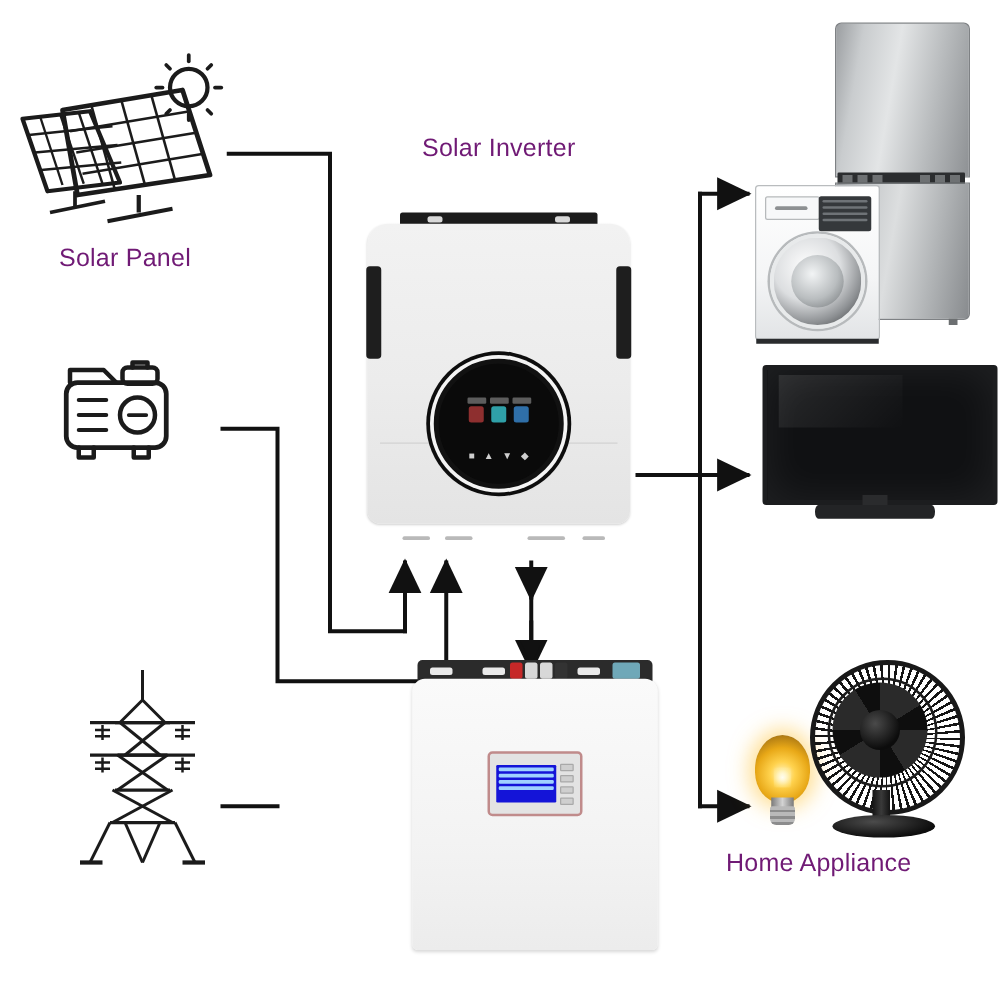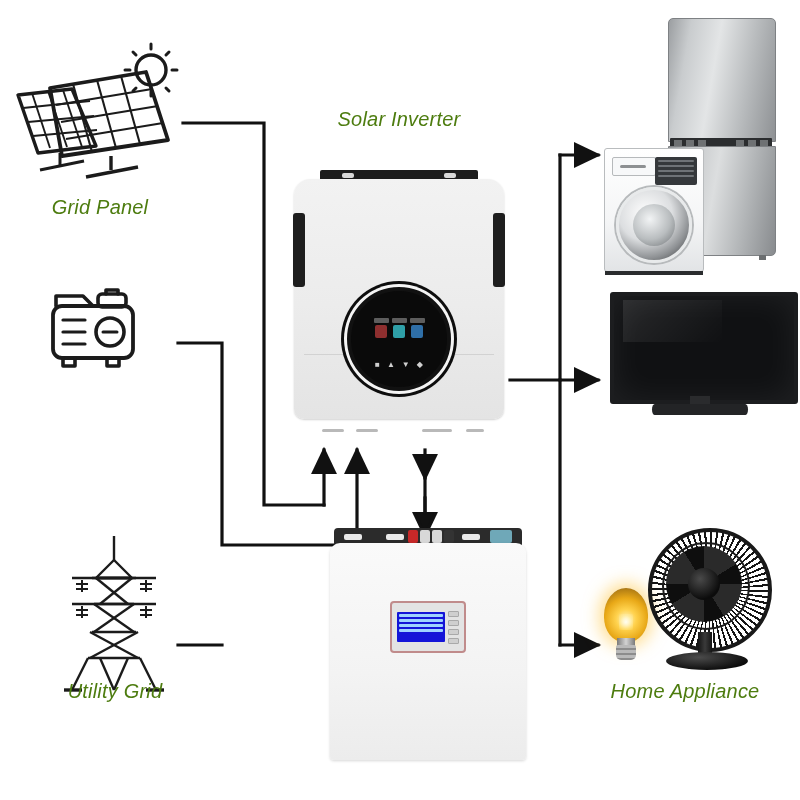--- a/index.html
+++ b/index.html
@@ -2,22 +2,22 @@
 <html><head>
 <meta charset="utf-8">
 <title>Solar System Diagram</title>
 <style>
   html,body{margin:0;padding:0;background:#ffffff;}
   body{width:800px;height:800px;overflow:hidden;
        font-family:"Liberation Sans","DejaVu Sans",sans-serif;
        color:#1a1a1a;}
   #stage{position:relative;width:800px;height:800px;background:#fff;}
 
-  .lbl{position:absolute;font-size:20px;color:#4d7c0f;text-align:center;
-       white-space:nowrap;letter-spacing:.2px;font-style:italic;}
+  .lbl{position:absolute;font-size:20px;color:#701a75;text-align:center;
+       white-space:nowrap;letter-spacing:.2px;}
 
   
   svg.wires{position:absolute;left:0;top:0;width:800px;height:800px;
             pointer-events:none;}
 
   
   .inv{position:absolute;left:288px;top:170px;width:222px;height:258px;}
   .inv-bracket{position:absolute;left:32px;top:0;width:158px;height:11px;
       background:#1c1c1c;border-radius:2px;}
   .inv-bracket i{position:absolute;top:3px;width:12px;height:5px;
@@ -414,23 +414,22 @@
 
   <div class="fan">
     <div class="fan-cage"></div>
     <div class="fan-ring"></div>
     <div class="fan-blades"></div>
     <div class="fan-hub"></div>
     <div class="fan-neck"></div>
     <div class="fan-base"></div>
   </div>
 
-  <div class="lbl" style="left:0;top:196px;width:200px">Grid Panel</div>
-
-
-  <div class="lbl" style="left:0;top:680px;width:230px">Utility Grid</div>
+  <div class="lbl" style="left:0;top:196px;width:200px">Solar Panel</div>
+
+
 
   <div class="lbl" style="left:288px;top:108px;width:222px">Solar Inverter</div>
 
 
-  <div class="lbl" style="left:570px;top:680px;width:230px">Home Appliance</div>
+  <div class="lbl" style="left:540px;top:680px;width:230px">Home Appliance</div>
 
 </div>
 
 </body></html>

